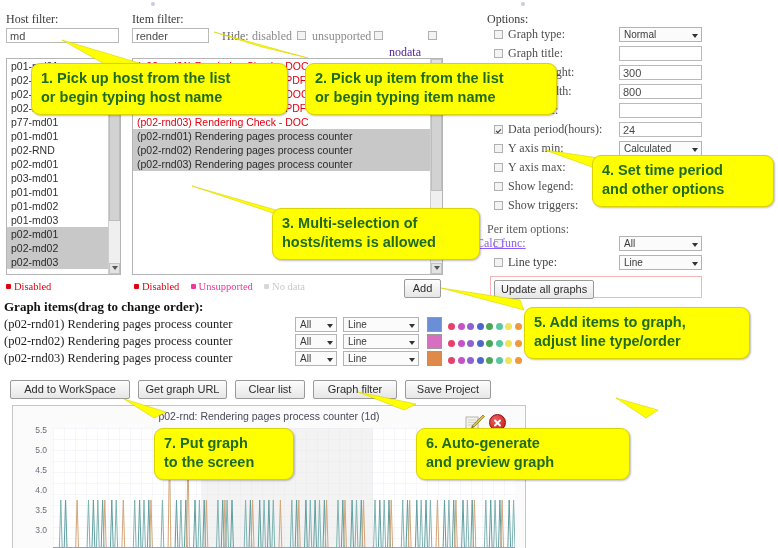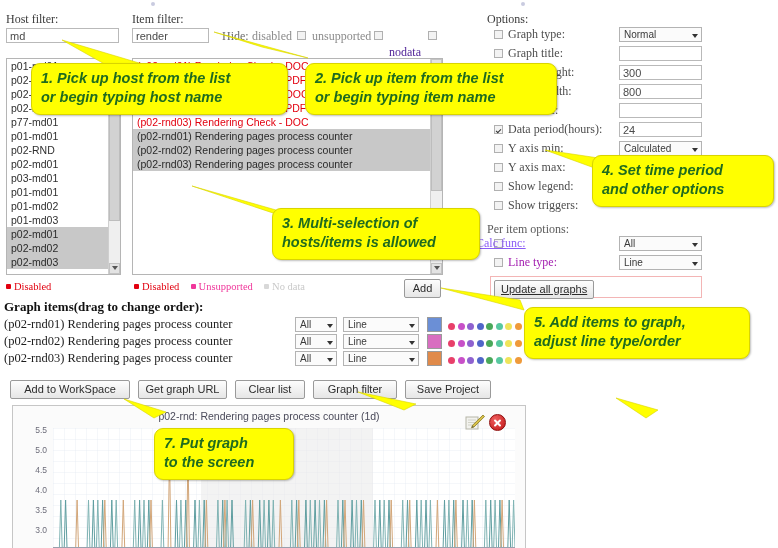--- a/index.html
+++ b/index.html
@@ -125,21 +125,20 @@
   }
   .close-icon:before{transform:rotate(45deg);} .close-icon:after{transform:rotate(-45deg);}
 
   
   .callout{
     position:absolute;background:#ffff00;border:1px solid #d9d400;border-radius:9px;
     font-family:"Liberation Sans",sans-serif;font-size:14.5px;color:#1f6b1f;
     font-weight:bold;line-height:19px;padding:5px 9px;box-sizing:border-box;
     white-space:pre-line;z-index:40;
     box-shadow:1px 1px 2px rgba(0,0,0,.25);
-    font-style:italic;
   }
   .tail{position:absolute;z-index:39;}
   .tail svg{display:block;overflow:visible;}
   .update-box{
     position:absolute;border:1px solid #f3b5b5;background:#fff;box-sizing:border-box;
   }
   .topdot{position:absolute;width:4px;height:4px;border-radius:50%;background:#c9cbe0;}
 </style>
 </head>
 <body>
@@ -218,21 +217,21 @@
   </div>
 
   <div class="btn" style="position:absolute;left:404px;top:279px;width:37px;text-align:center;">Add</div>
 
   <div class="lbl" style="position:absolute;left:487px;top:12px;">Options:</div>
   <div id="option-rows"></div>
   <div class="lbl" style="position:absolute;left:487px;top:222px;color:#5a5a5a;">Per item options:</div>
   <div id="per-item-rows"></div>
 
   <div class="update-box" style="left:490px;top:276px;width:212px;height:22px;"></div>
-  <div class="btn" style="position:absolute;left:494px;top:280px;width:100px;text-align:center;text-decoration:underline;">Update all graphs</div>
+  <div class="btn" style="position:absolute;left:494px;top:280px;width:100px;text-align:center;">Update all graphs</div>
 
   <div class="gi-title" style="left:4px;top:299px;">Graph items(drag to change order):</div>
   <div id="graph-item-rows"></div>
 
   <div id="action-buttons"></div>
 
   <div class="preview" style="left:12px;top:405px;width:512px;height:142px;">
     <div class="pv-title" style="left:0;top:4px;">p02-rnd: Rendering pages process counter (1d)</div>
     <div id="pv-yticks">
         <div class="pv-ylab" style="left: 0px; width: 34px; top: 19px;">5.5</div>
@@ -438,20 +437,22 @@
   <div class="callout" style="left:31px;top:63px;width:257px;height:52px;">1. Pick up host from the list
 or begin typing host name</div>
   <div class="callout" style="left:305px;top:63px;width:252px;height:52px;">2. Pick up item from the list
 or begin typing item name</div>
   <div class="callout" style="left:272px;top:208px;width:208px;height:52px;">3. Multi-selection of
 hosts/items is allowed</div>
   <div class="callout" style="left:592px;top:155px;width:182px;height:52px;">4. Set time period
 and other options</div>
   <div class="callout" style="left:524px;top:307px;width:226px;height:52px;">5. Add items to graph,
 adjust line type/order</div>
+  <div class="callout" style="left:416px;top:428px;width:214px;height:52px;">6. Auto-generate
+and preview graph</div>
   <div class="callout" style="left:154px;top:428px;width:140px;height:52px;">7. Put graph
 to the screen</div>
 
 <span class="chk" style="position: absolute; left: 494px; top: 30px;"></span>
     <div class="lbl" style="position: absolute; left: 508px; top: 27px; color: rgb(77, 77, 77);">Graph type:</div>
     <div class="sel" style="position: absolute; left: 619px; top: 27px; width: 83px;">Normal</div>
     <span class="chk" style="position: absolute; left: 494px; top: 49px;"></span>
     <div class="lbl" style="position: absolute; left: 508px; top: 46px; color: rgb(77, 77, 77);">Graph title:</div>
     <div class="txtbox" style="position: absolute; left: 619px; top: 46px; width: 83px;"></div>
     <span class="chk" style="position: absolute; left: 494px; top: 68px;"></span>
@@ -473,21 +474,21 @@
     <div class="lbl" style="position: absolute; left: 508px; top: 160px; color: rgb(77, 77, 77);">Y axis max:</div>
     <div class="sel" style="position: absolute; left: 619px; top: 160px; width: 83px;">Calculated</div>
     <span class="chk" style="position: absolute; left: 494px; top: 182px;"></span>
     <div class="lbl" style="position: absolute; left: 508px; top: 179px; color: rgb(77, 77, 77);">Show legend:</div>
     <span class="chk" style="position: absolute; left: 494px; top: 201px;"></span>
     <div class="lbl" style="position: absolute; left: 508px; top: 198px; color: rgb(77, 77, 77);">Show triggers:</div>
     <span class="chk" style="position: absolute; left: 494px; top: 239px;"></span>
     <div class="lbl" style="position: absolute; left: 476px; top: 236px; color: #8b5cf6; text-decoration: underline;">Calc func:</div>
     <div class="sel" style="position: absolute; left: 619px; top: 236px; width: 83px;">All</div>
     <span class="chk" style="position: absolute; left: 494px; top: 258px;"></span>
-    <div class="lbl" style="position: absolute; left: 508px; top: 255px; color: #a21caf;">Line type:</div>
+    <div class="lbl" style="position: absolute; left: 508px; top: 255px; color: #404040;">Line type:</div>
     <div class="sel" style="position: absolute; left: 619px; top: 255px; width: 83px;">Line</div>
     <div class="gi-row" style="left: 4px; top: 316px; width: 770px;">
       <div class="gi-name">(p02-rnd01) Rendering pages process counter</div>
       <div class="sel" style="position: absolute; left: 291px; top: 1px; width: 42px;">All</div>
       <div class="sel" style="position: absolute; left: 339px; top: 1px; width: 76px;">Line</div>
       <div class="swatch" style="left: 423px; top: 1px; background: rgb(107, 143, 214);"></div>
       <div class="palette" style="left: 444px;"><i style="background: rgb(232, 64, 106);"></i><i style="background: rgb(200, 80, 200);"></i><i style="background: rgb(143, 98, 207);"></i><i style="background: rgb(80, 102, 200);"></i><i style="background: rgb(74, 168, 90);"></i><i style="background: rgb(88, 200, 160);"></i><i style="background: rgb(239, 228, 90);"></i><i style="background: rgb(239, 154, 58);"></i></div>
     </div>
     <div class="gi-row" style="left: 4px; top: 333px; width: 770px;">
       <div class="gi-name">(p02-rnd02) Rendering pages process counter</div>

